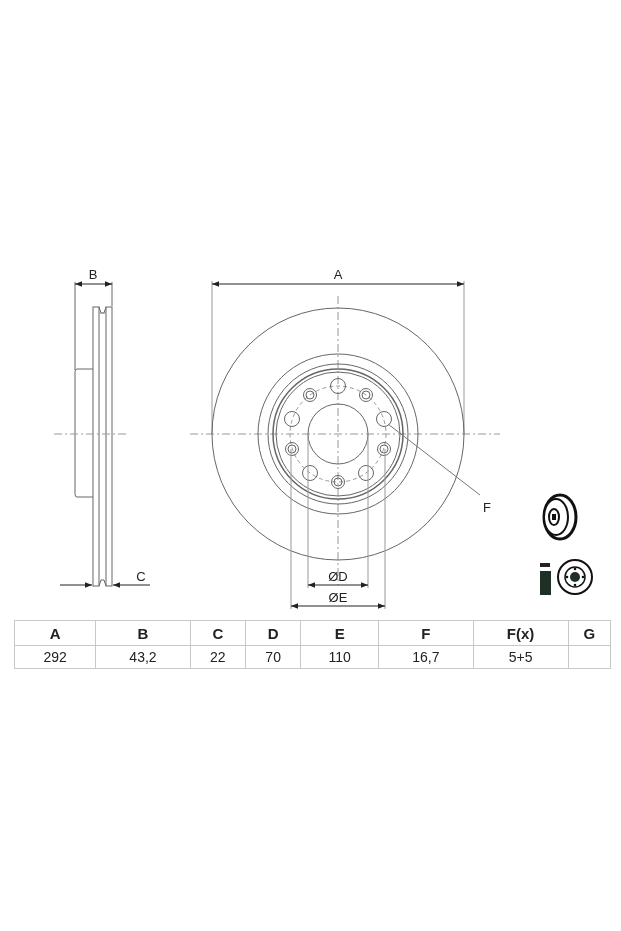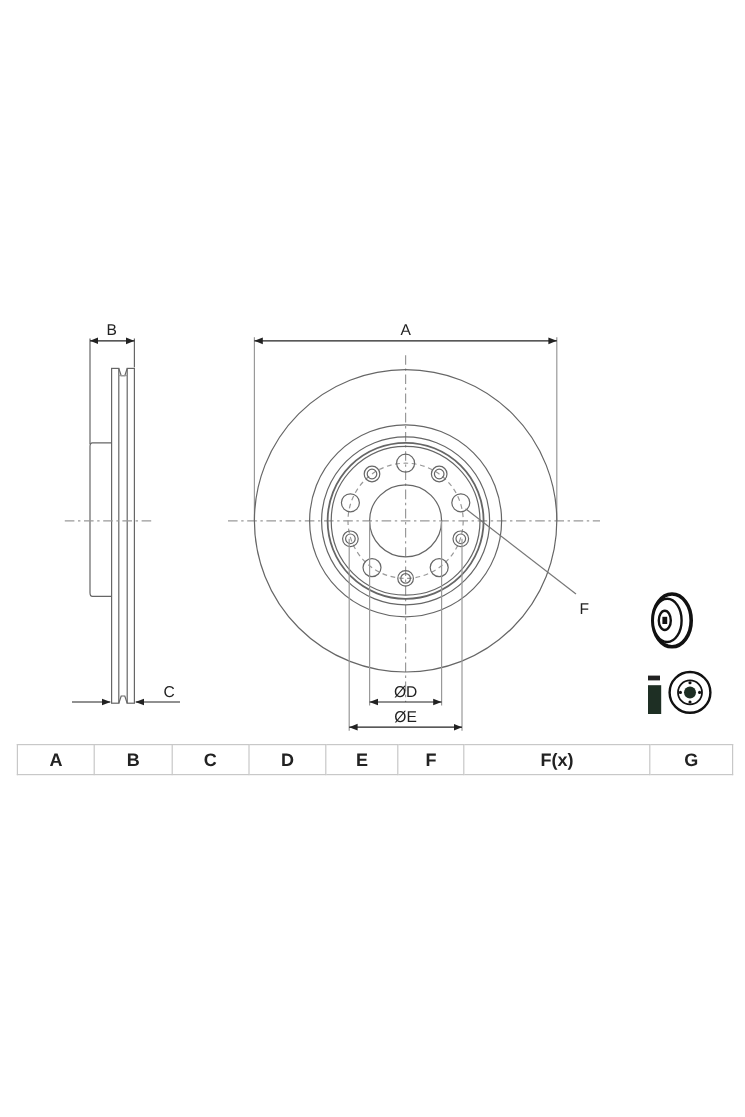--- a/index.html
+++ b/index.html
@@ -119,14 +119,24 @@
       <tr class="hdr">
     <td>A</td>
     <td>B</td>
     <td>C</td>
     <td>D</td>
     <td>E</td>
     <td>F</td>
     <td>F(x)</td>
     <td>G</td>
   </tr>
+  <tr class="val">
+    <td>292</td>
+    <td>43,2</td>
+    <td>22</td>
+    <td>70</td>
+    <td>110</td>
+    <td>16,7</td>
+    <td>5+5</td>
+    <td></td>
+  </tr>
 </tbody>
   </table>
 
 </body></html>

